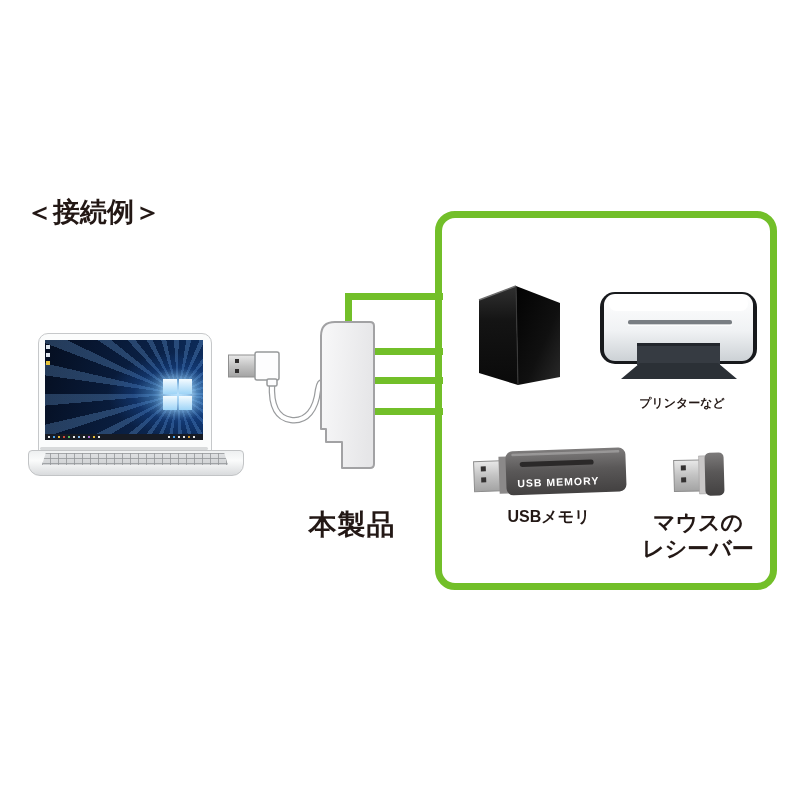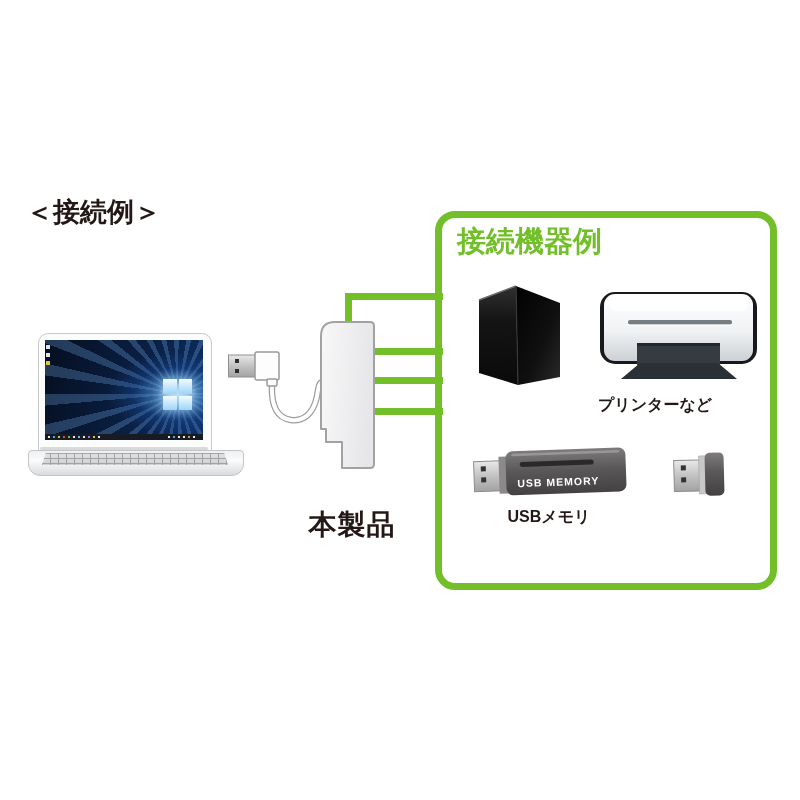--- a/index.html
+++ b/index.html
@@ -50,33 +50,32 @@
       repeating-linear-gradient(90deg, rgba(148,151,154,0.8) 0 1px, rgba(0,0,0,0) 1px 8px),
       repeating-linear-gradient(180deg, rgba(148,151,154,0.8) 0 1px, rgba(0,0,0,0) 1px 5px),
       linear-gradient(#dfe1e3,#d0d2d4);
     clip-path:polygon(2% 0,98% 0,100% 100%,0 100%);}
   
   #diagram-svg{left:0;top:0;width:800px;height:800px;z-index:2;pointer-events:none;}
   
   .dev-label{font-weight:bold;color:#231815;text-align:center;z-index:4;}
   #label-product{left:270px;top:479px;width:164px;font-size:28px;letter-spacing:1px;margin-top:27px;}
   #label-hdd{left:440px;top:395px;width:166px;font-size:20px;}
-  #label-printer{left:572px;top:395px;width:166px;font-size:16px;}
+  #label-printer{left:599px;top:395px;width:166px;font-size:12px;}
   #label-usbmem{left:469px;top:507px;width:160px;font-size:16px;}
   #label-receiver{left:618px;top:510px;width:160px;font-size:22px;line-height:26px;}
 </style>
 </head>
 <body>
 
 <div id="canvas">
 
   <div id="main-title" class="abs">＜接続例＞</div>
 
   <div id="devices-box" class="abs"></div>
-  <div id="devices-heading" class="abs">接続機器例</div>
 
   <div id="line-a-h" class="abs gline"></div>
   <div id="line-a-v" class="abs gline"></div>
   <div id="line-b" class="abs gline"></div>
   <div id="line-c" class="abs gline"></div>
   <div id="line-d" class="abs gline"></div>
 
   <div id="laptop-lid" class="abs"></div>
   <div id="laptop-screen" class="abs"></div>
   <div id="windows-logo" class="abs">
@@ -175,14 +174,18 @@
       <rect x="681" y="465" width="5" height="5" fill="#343232"></rect>
       <rect x="681" y="477" width="5" height="5" fill="#343232"></rect>
       <rect x="699" y="456" width="7" height="38" fill="#c9c7c7" stroke="#9a9898" stroke-width="0.5"></rect>
       <rect x="705" y="453" width="19" height="43" rx="5" fill="url(#gUsb)"></rect>
     </g>
   </svg>
 
   <div id="label-product" class="abs dev-label">本製品</div>
   <div id="label-printer" class="abs dev-label">プリンターなど</div>
   <div id="label-usbmem" class="abs dev-label">USBメモリ</div>
+  <div id="label-receiver" class="abs dev-label">
+    <div>マウスの</div>
+    <div>レシーバー</div>
+  </div>
 
 </div>
 
 </body></html>

